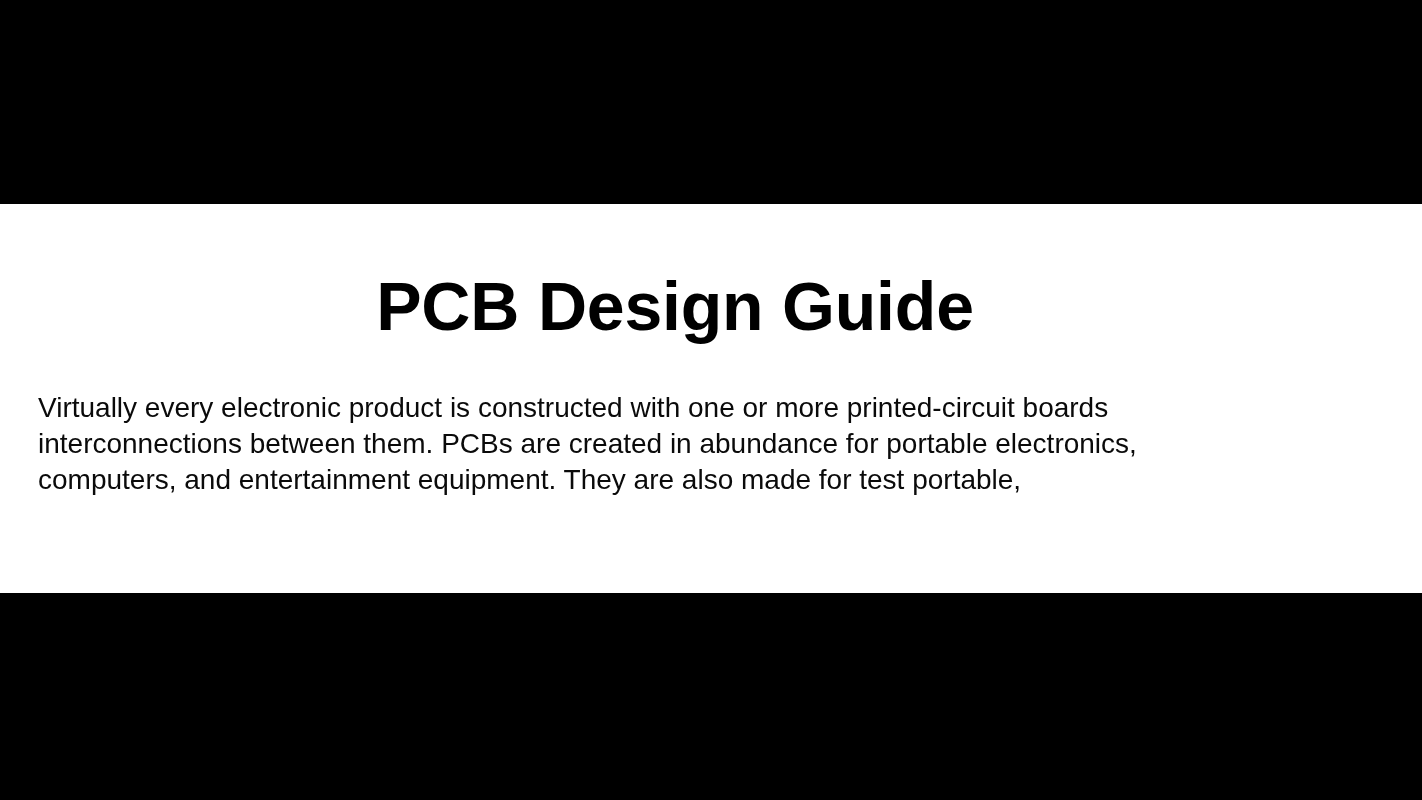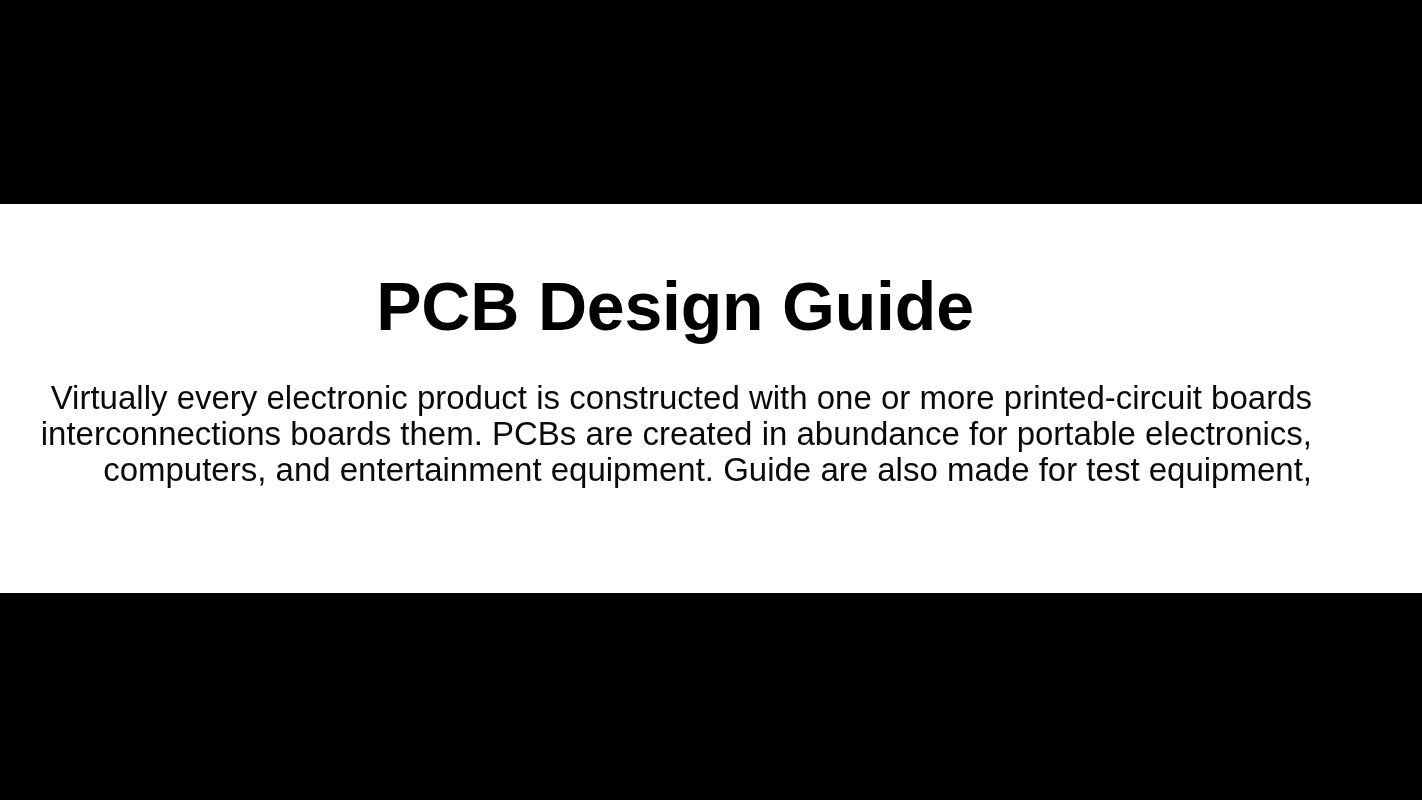--- a/index.html
+++ b/index.html
@@ -67,25 +67,25 @@
     font-weight: bold;
     line-height: 72px;
     letter-spacing: -0.2px;
     color: #000000;
     white-space: nowrap;
   }
 
   .slide-body {
     position: absolute;
     left: 0;
-    top: 176px;
+    top: 186px;
     width: 1274px;
-    text-align: right;
+    text-align: left;
     font-family: "Liberation Sans", sans-serif;
-    font-size: 33px;
+    font-size: 28px;
     font-weight: normal;
     line-height: 36.2px;
     color: #0a0a0a;
   }
 
   .slide-body .body-line {
     display: block;
     white-space: nowrap;
   }
 </style>
@@ -96,22 +96,22 @@
 
   <div class="letterbox-top"></div>
 
   <div class="slide">
     <div class="slide-inner">
 
       <div class="slide-title">PCB Design Guide</div>
 
       <div class="slide-body">
         <span class="body-line">Virtually every electronic product is constructed with one or more printed-circuit boards</span>
-        <span class="body-line">interconnections boards them. PCBs are created in abundance for portable electronics,</span>
-        <span class="body-line">computers, and entertainment equipment. Guide are also made for test equipment,</span>
+        <span class="body-line">interconnections between them. PCBs are created in abundance for portable electronics,</span>
+        <span class="body-line">computers, and entertainment equipment. They are also made for test portable,</span>
       </div>
 
     </div>
   </div>
 
   <div class="letterbox-bottom"></div>
 
 </div>
 
 </body></html>

